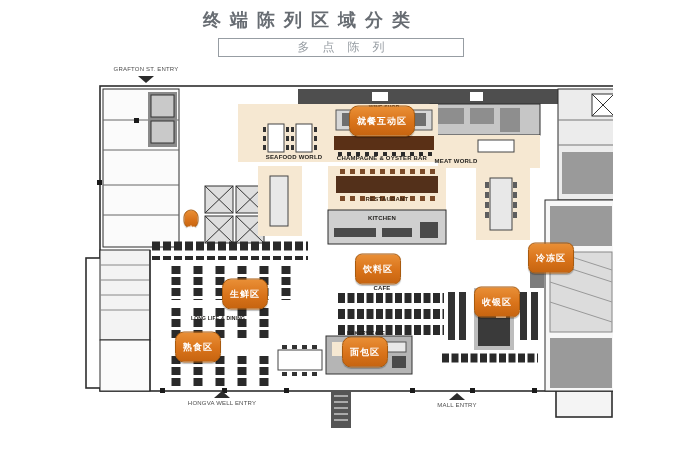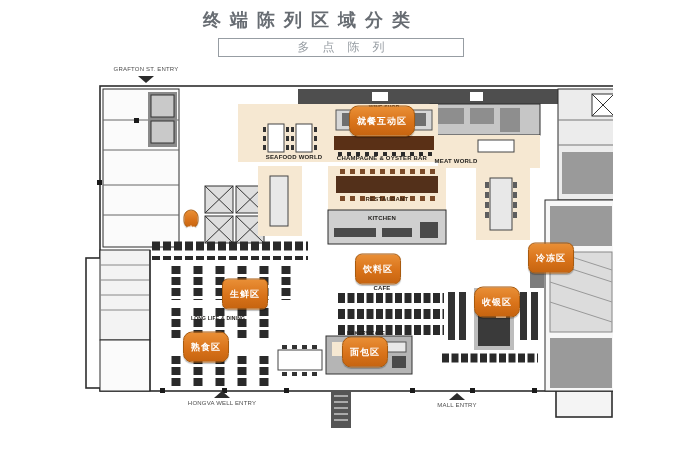--- a/index.html
+++ b/index.html
@@ -277,23 +277,23 @@
           <rect x="532" y="388" width="5" height="5"></rect>
         <rect x="134" y="118" width="5" height="5"></rect>
           <rect x="97" y="180" width="5" height="5"></rect>
       </g>
     </svg>
 
     <div class="zone-pill" style="left:382px;top:121px;">就餐互动区</div>
     <div class="zone-pill vertical" style="left:191px;top:219px;">电梯区</div>
     <div class="zone-pill" style="left:378px;top:269px;border-radius:7px;">饮料区</div>
     <div class="zone-pill" style="left:551px;top:258px;border-radius:7px;">冷冻区</div>
-    <div class="zone-pill" style="left:245px;top:294px;border-radius:6px;">生鲜区</div>
-    <div class="zone-pill" style="left:497px;top:302px;">收银区</div>
-    <div class="zone-pill" style="left:206px;top:347px;">熟食区</div>
+    <div class="zone-pill" style="left:245px;top:294px;">生鲜区</div>
+    <div class="zone-pill" style="left:497px;top:302px;border-radius:7px;">收银区</div>
+    <div class="zone-pill" style="left:198px;top:347px;">熟食区</div>
     <div class="zone-pill" style="left:365px;top:352px;">面包区</div>
 
     <div class="plan-text" style="left:294px;top:157px;">SEAFOOD WORLD</div>
     <div class="plan-text" style="left:384px;top:107px;font-size:5px;">WINE SHOP</div>
     <div class="plan-text" style="left:382px;top:158px;">CHAMPAGNE &amp; OYSTER BAR</div>
     <div class="plan-text" style="left:456px;top:161px;">MEAT WORLD</div>
     <div class="plan-text" style="left:387px;top:199px;color:#3c2a18;">RESTAURANT</div>
     <div class="plan-text" style="left:382px;top:218px;">KITCHEN</div>
     <div class="plan-text" style="left:382px;top:288px;">CAFE</div>
     <div class="plan-text" style="left:218px;top:318px;font-size:5px;">LONG LIFE &amp; DINING</div>

